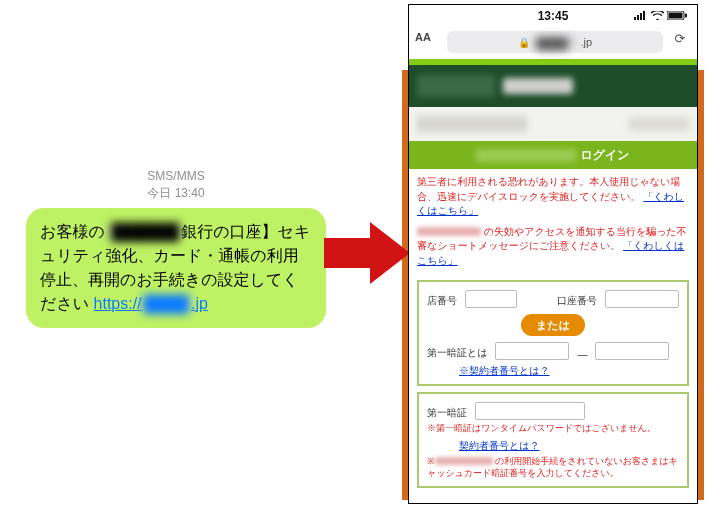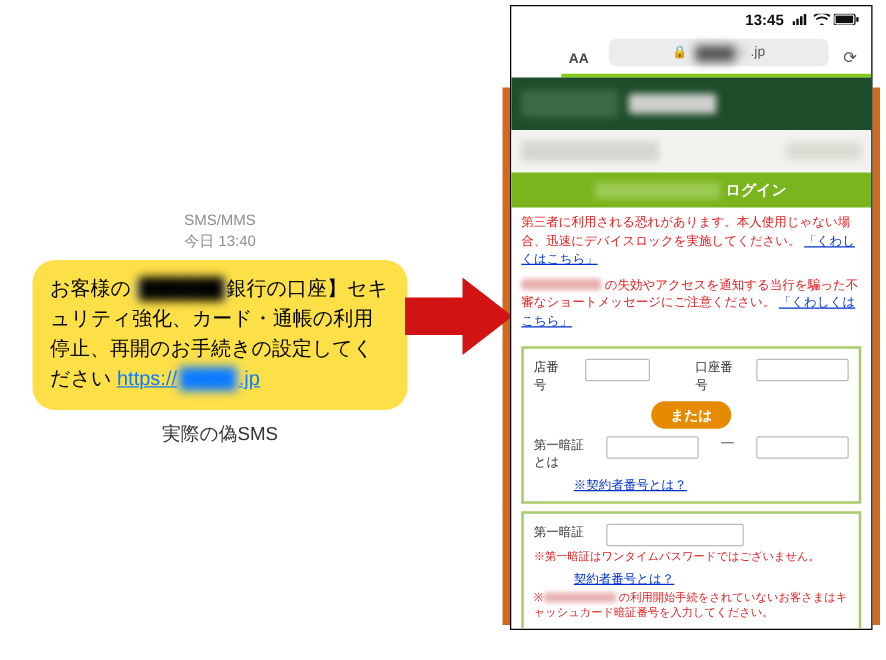--- a/index.html
+++ b/index.html
@@ -24,21 +24,21 @@
     width: 300px;
   }
   .sms-meta {
     text-align: center;
     font-size: 12px;
     line-height: 1.4;
     color: #8e8e93;
     margin-bottom: 6px;
   }
   .sms-bubble {
-    background: #fde047;
+    background: #bef264;
     border-radius: 18px;
     padding: 12px 14px;
     font-size: 16px;
     line-height: 1.5;
     color: #000;
   }
   .sms-bubble a { color: #0a7bff; text-decoration: underline; }
   .blur {
     filter: blur(4px);
     -webkit-filter: blur(4px);
@@ -80,32 +80,31 @@
     height: 22px;
     display: flex;
     align-items: center;
     justify-content: space-between;
     padding: 0 10px;
     font-size: 12px;
     color: #111;
     font-weight: 600;
   }
   .status-left  { width: 60px; }
-  .status-center { flex: 1; text-align: right; }
+  .status-center { flex: 1; text-align: center; }
   .status-right { width: 60px; text-align: right; display: flex; align-items: center; justify-content: flex-end; gap: 3px; }
   .signal-ico, .wifi-ico, .batt-ico { display: inline-block; }
 
   
   .urlbar-row {
     display: flex;
-    align-items: flex-end;
+    align-items: flex-start;
     padding: 4px 6px 6px 6px;
     gap: 6px;
-    border-bottom: 3px solid #84cc16;
-    margin-left: 40px;
+    border-bottom: 6px solid #84cc16;
   }
   .aa { font-size: 11px; color: #444; font-weight: 700; width: 26px; text-align: left; }
   .urlpill {
     flex: 1;
     height: 22px;
     background: #ececee;
     border-radius: 6px;
     display: flex;
     align-items: center;
     justify-content: center;
@@ -190,22 +189,22 @@
   }
 
   
   .panel {
     margin: 4px 8px 6px 8px;
     border: 2px solid #aacb6b;
     padding: 8px 8px 6px 8px;
   }
   .panel .row1, .panel .row2 {
     display: flex;
-    align-items: flex-start;
-    gap: 18px;
+    align-items: flex-end;
+    gap: 8px;
     font-size: 10px;
     color: #333;
   }
   .panel input[type="text"] {
     height: 18px;
     border: 1px solid #bbb;
     border-radius: 2px;
     font-size: 10px;
     padding: 0 3px;
     box-sizing: border-box;
@@ -280,21 +279,20 @@
   <div class="peach-right"></div>
 
   <div class="sms-wrap">
     <div class="sms-meta">
       <span>SMS/MMS</span><br>
       <span>今日 13:40</span>
     </div>
     <div class="sms-bubble">
       <span>お客様の </span><span class="blur">██████</span><span>銀行の口座】セキュリティ強化、カード・通帳の利用停止、再開のお手続きの設定してください </span><a href="#"><span>https://</span><span class="blur">████</span><span>.jp</span></a>
     </div>
-    <div class="sms-caption">実際の偽SMS</div>
   </div>
 
   <div class="arrow">
     <svg viewBox="0 0 86 62" width="86" height="62">
       <polygon points="0,16 46,16 46,0 86,31 46,62 46,46 0,46" fill="#d11313"></polygon>
     </svg>
   </div>
 
   <div class="phone">
 

